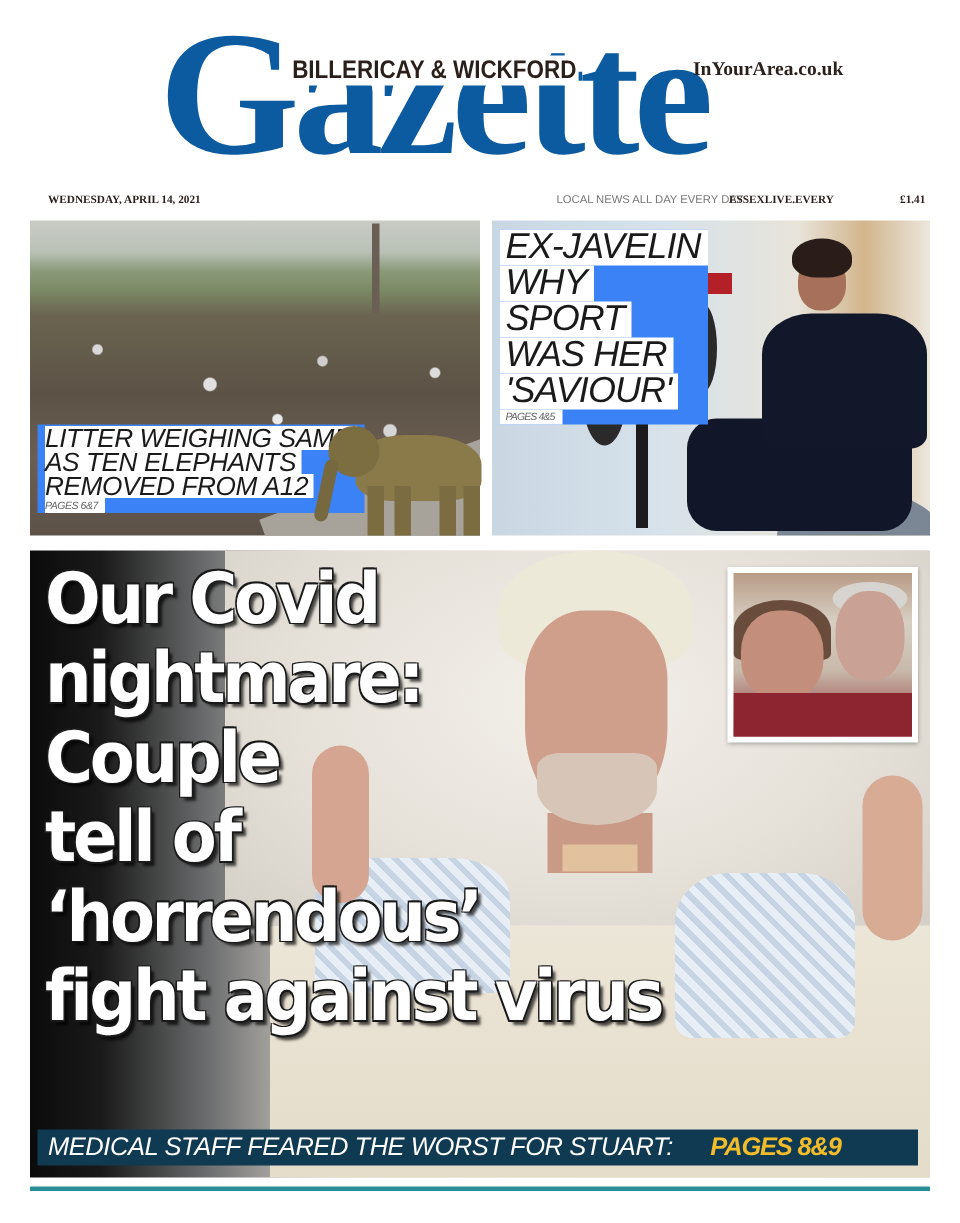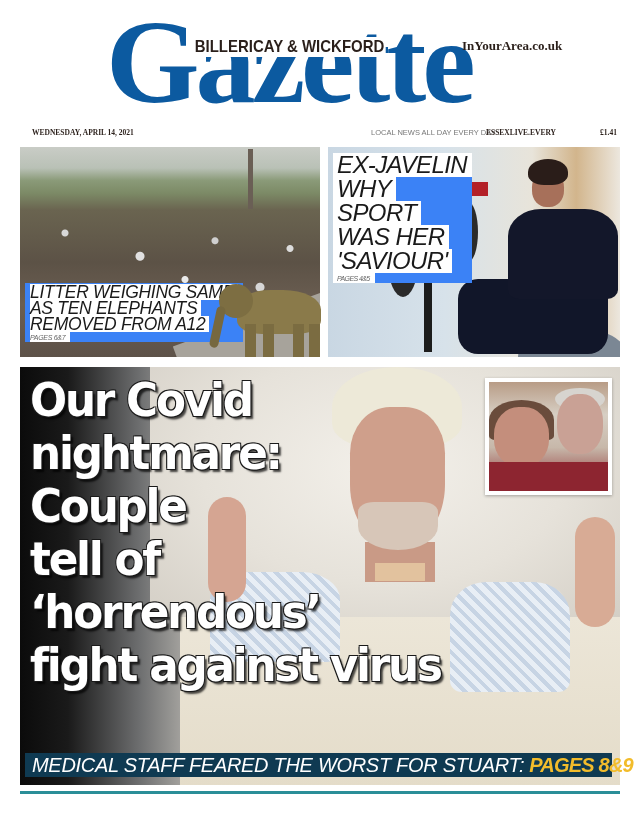--- a/index.html
+++ b/index.html
@@ -114,22 +114,22 @@
     font-family: "DejaVu Sans", sans-serif; font-weight: bold;
     color: #ffffff; font-size: 47px; line-height: 53px; letter-spacing: -2.4px;
     text-shadow: -1px -1px 0 #1a1a1a, 1px -1px 0 #1a1a1a, -1px 1px 0 #1a1a1a, 1px 1px 0 #1a1a1a, 3px 3px 2px rgba(0,0,0,0.7);
     transform: scaleX(0.93); transform-origin: left top;
   }
   .headline .line { display: block; }
 
   .strap {
     position: absolute; left: 25px; top: 753px; width: 587px; height: 24px; z-index: 3;
     background: #0f3a52; display: flex; align-items: center; padding-left: 7px;
-    font-family: "Liberation Sans", sans-serif; font-style: italic; font-size: 20px;
-    color: #ffffff; letter-spacing: -0.3px; white-space: nowrap; text-transform: uppercase;
+    font-family: "Liberation Sans", sans-serif; font-style: italic; font-size: 17px;
+    color: #ffffff; letter-spacing: -0.3px; white-space: nowrap; text-transform: uppercase; gap: 20px;
   }
   .strap .pages { color: #f2bc2b; font-weight: bold; margin-left: 5px; letter-spacing: -0.8px; }
 
   .rule { position: absolute; left: 20px; top: 791px; width: 600px; height: 3px; background: #2a8e98; }
 </style>
 </head>
 <body>
 
 <header class="masthead">
   <div class="mast-title">Gazette</div>

